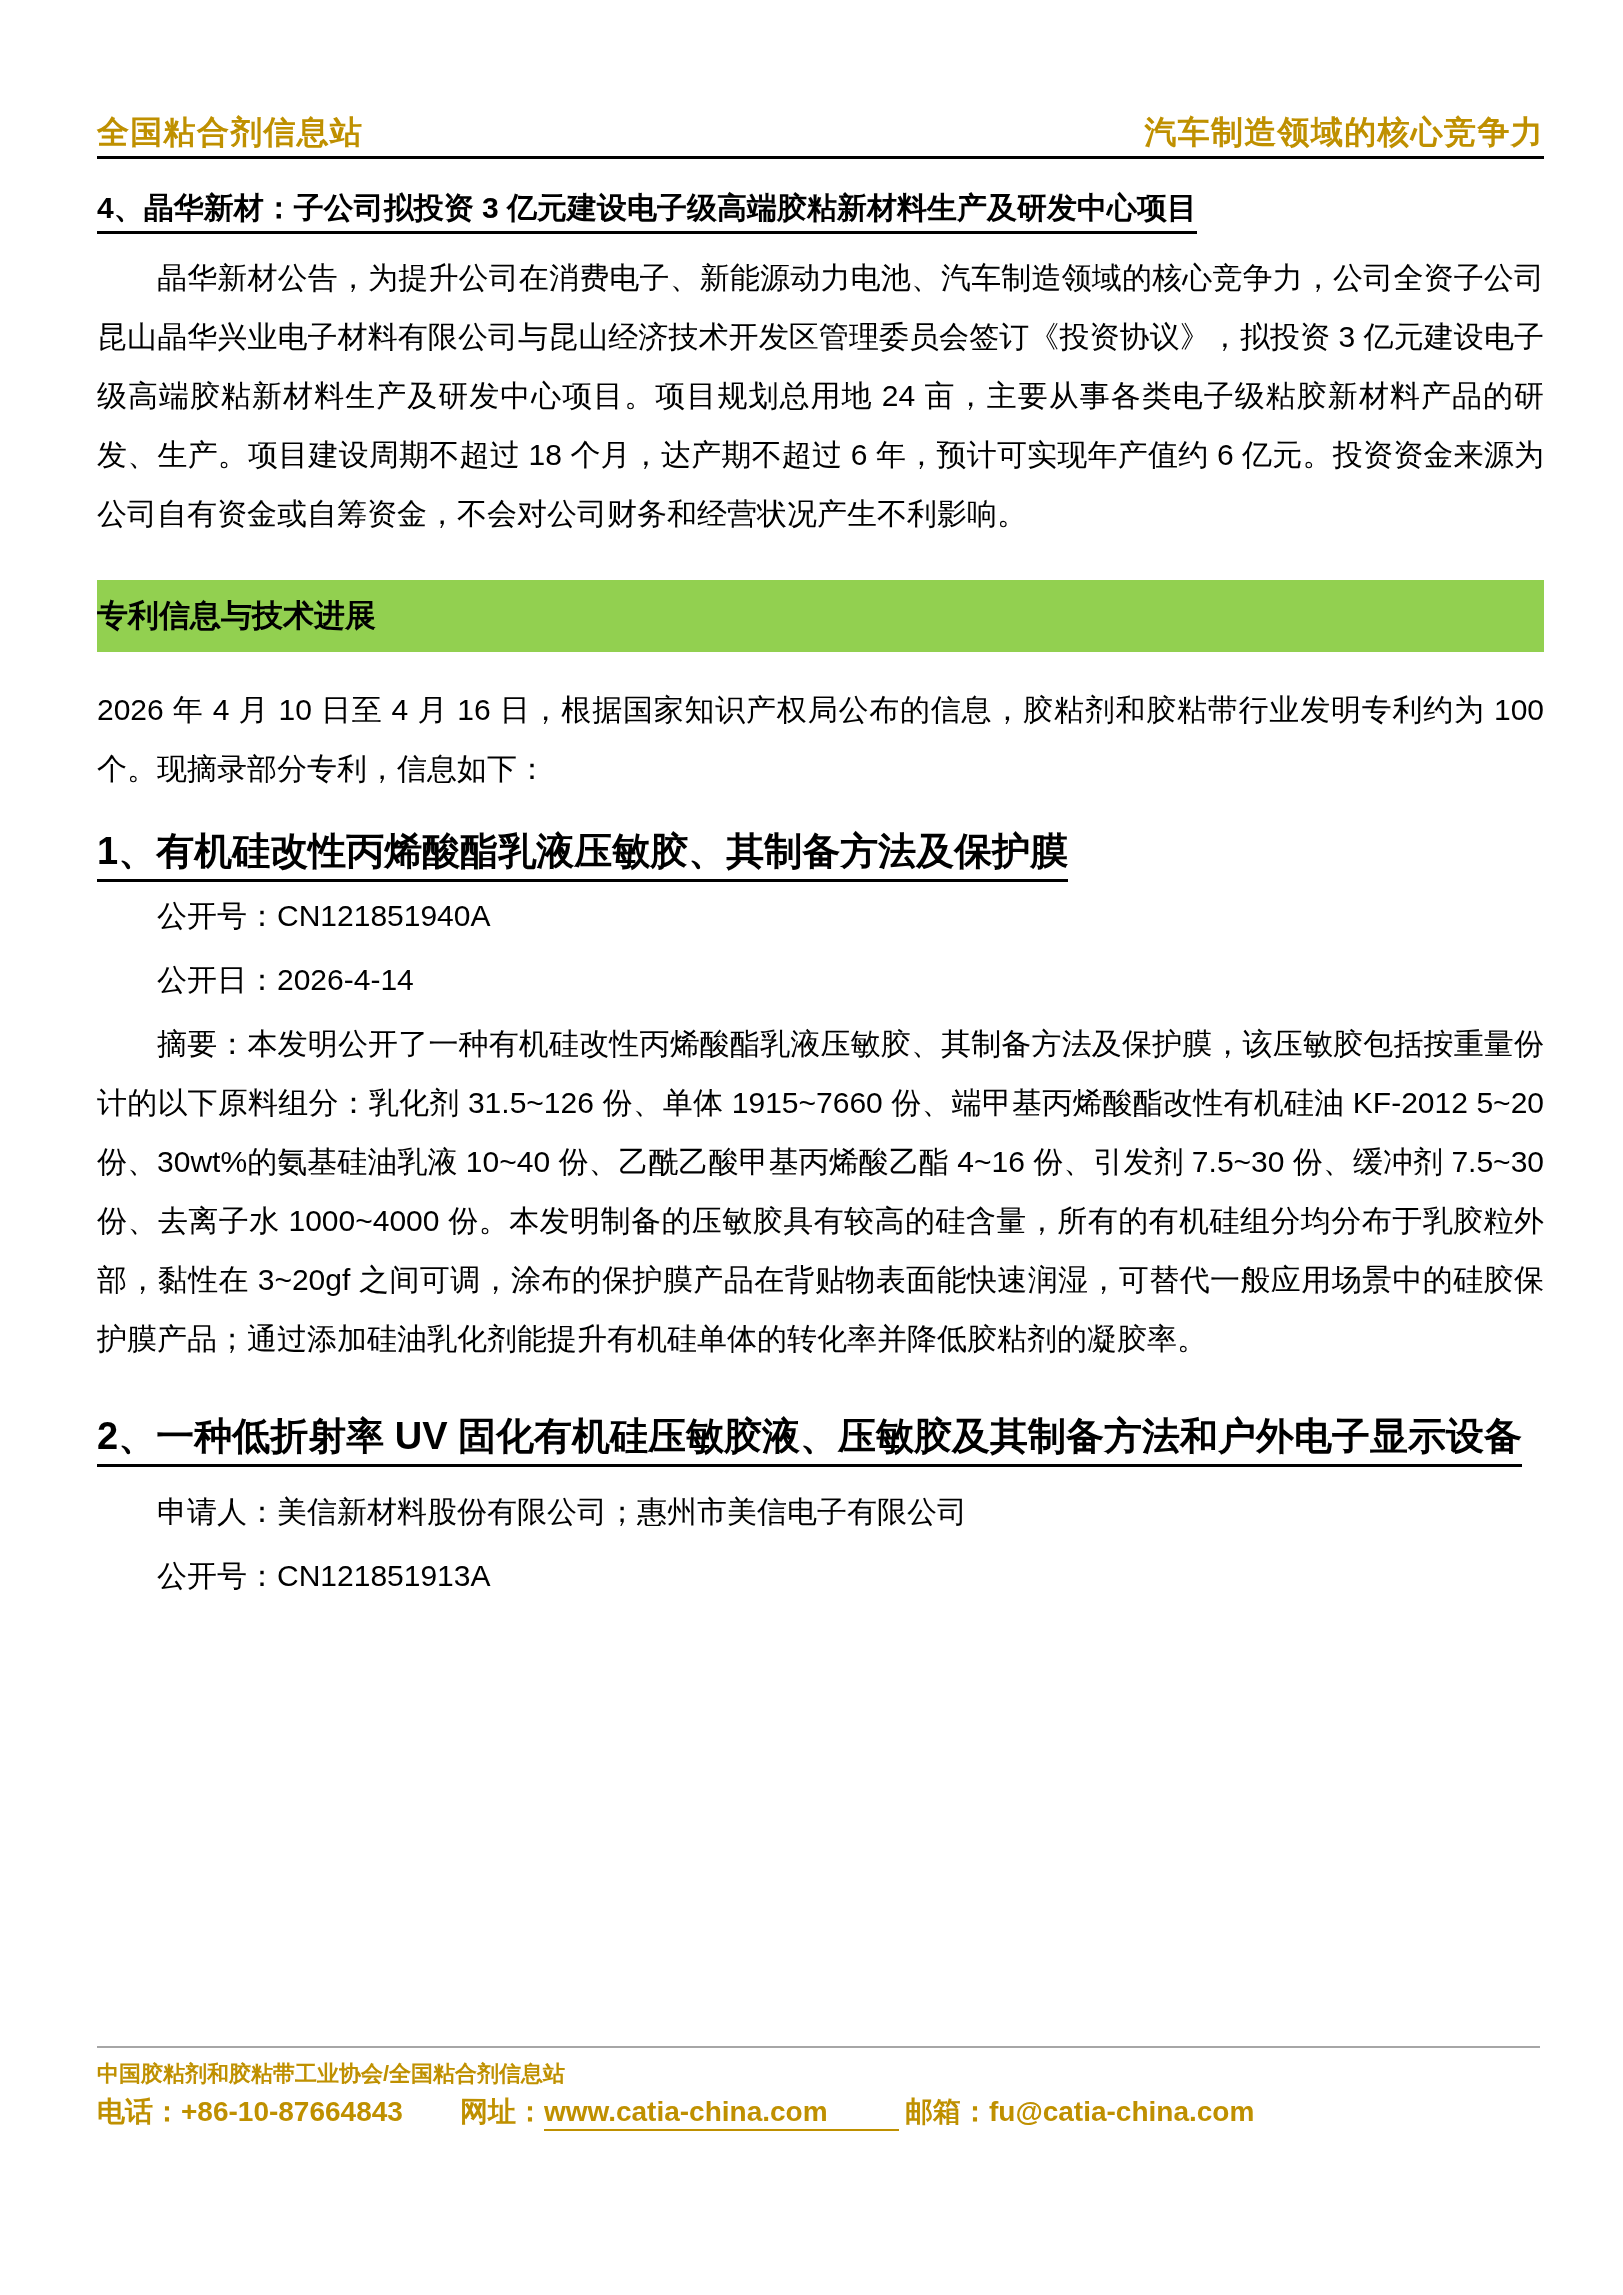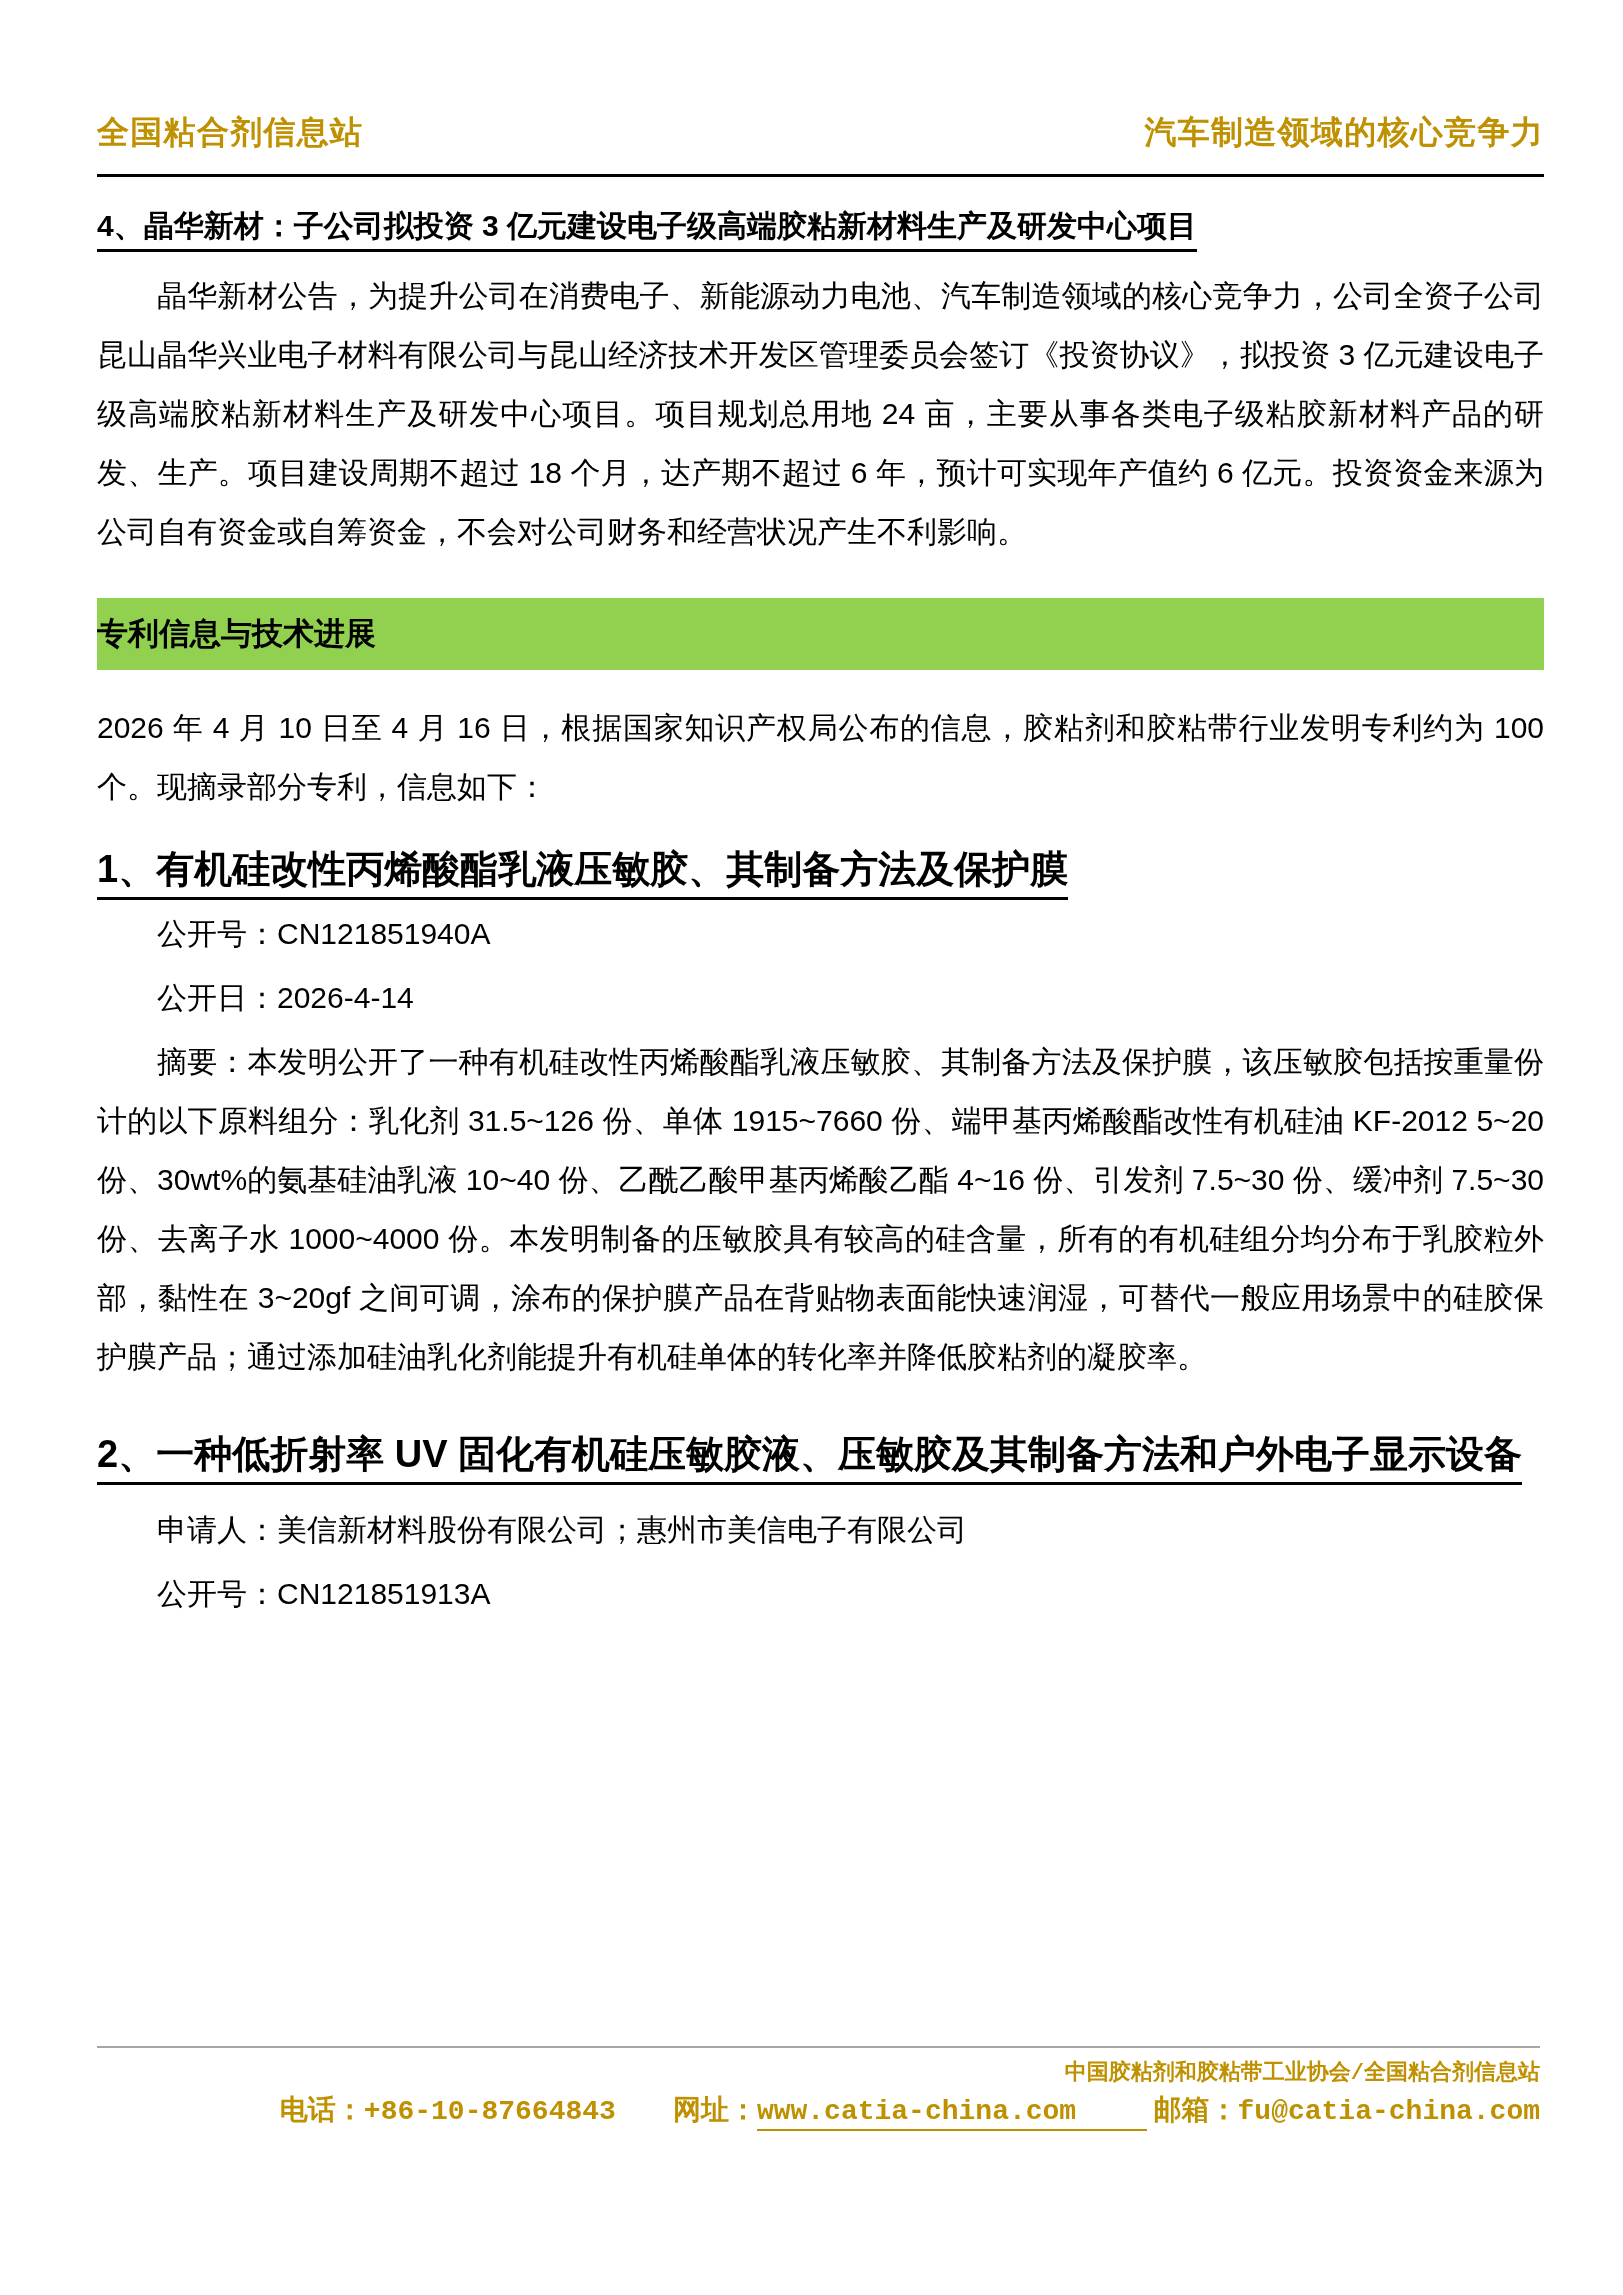--- a/index.html
+++ b/index.html
@@ -24,21 +24,21 @@
     left:97px;
     right:79px;
     top:0;
   }
   
   .hdr{
     display:flex;
     justify-content:space-between;
     align-items:baseline;
     padding-top:111px;
-    padding-bottom:19px;
+    padding-bottom:1px;
     border-bottom:3.9px solid #000;
   }
   .hdr .hdr-title{
     font-family:"Liberation Serif","DejaVu Serif",serif;
     font-weight:bold;
     font-size:32px;
     color:var(--gold);
     letter-spacing:1.3px;
     white-space:nowrap;
   }
@@ -84,22 +84,22 @@
   .applicant{margin-top:15.4px;}
   .abstract{margin-top:5.1px;}
   .h2-extra{margin-top:39px;}
   
   .footer{
     position:absolute;
     left:97px;
     right:83px;
     top:2046px;
     border-top:2.6px solid var(--divider-gray);
-    text-align:right;
-    font-family:Liberation Mono, monospace;
+    text-align:left;
+    font-family:Liberation Sans, sans-serif;
     color:var(--gold);
     font-weight:bold;
   }
   .footer-org{
     margin-top:11.6px;
     font-size:22px;
     line-height:28px;
   }
   .footer-contact{
     margin-top:10px;

